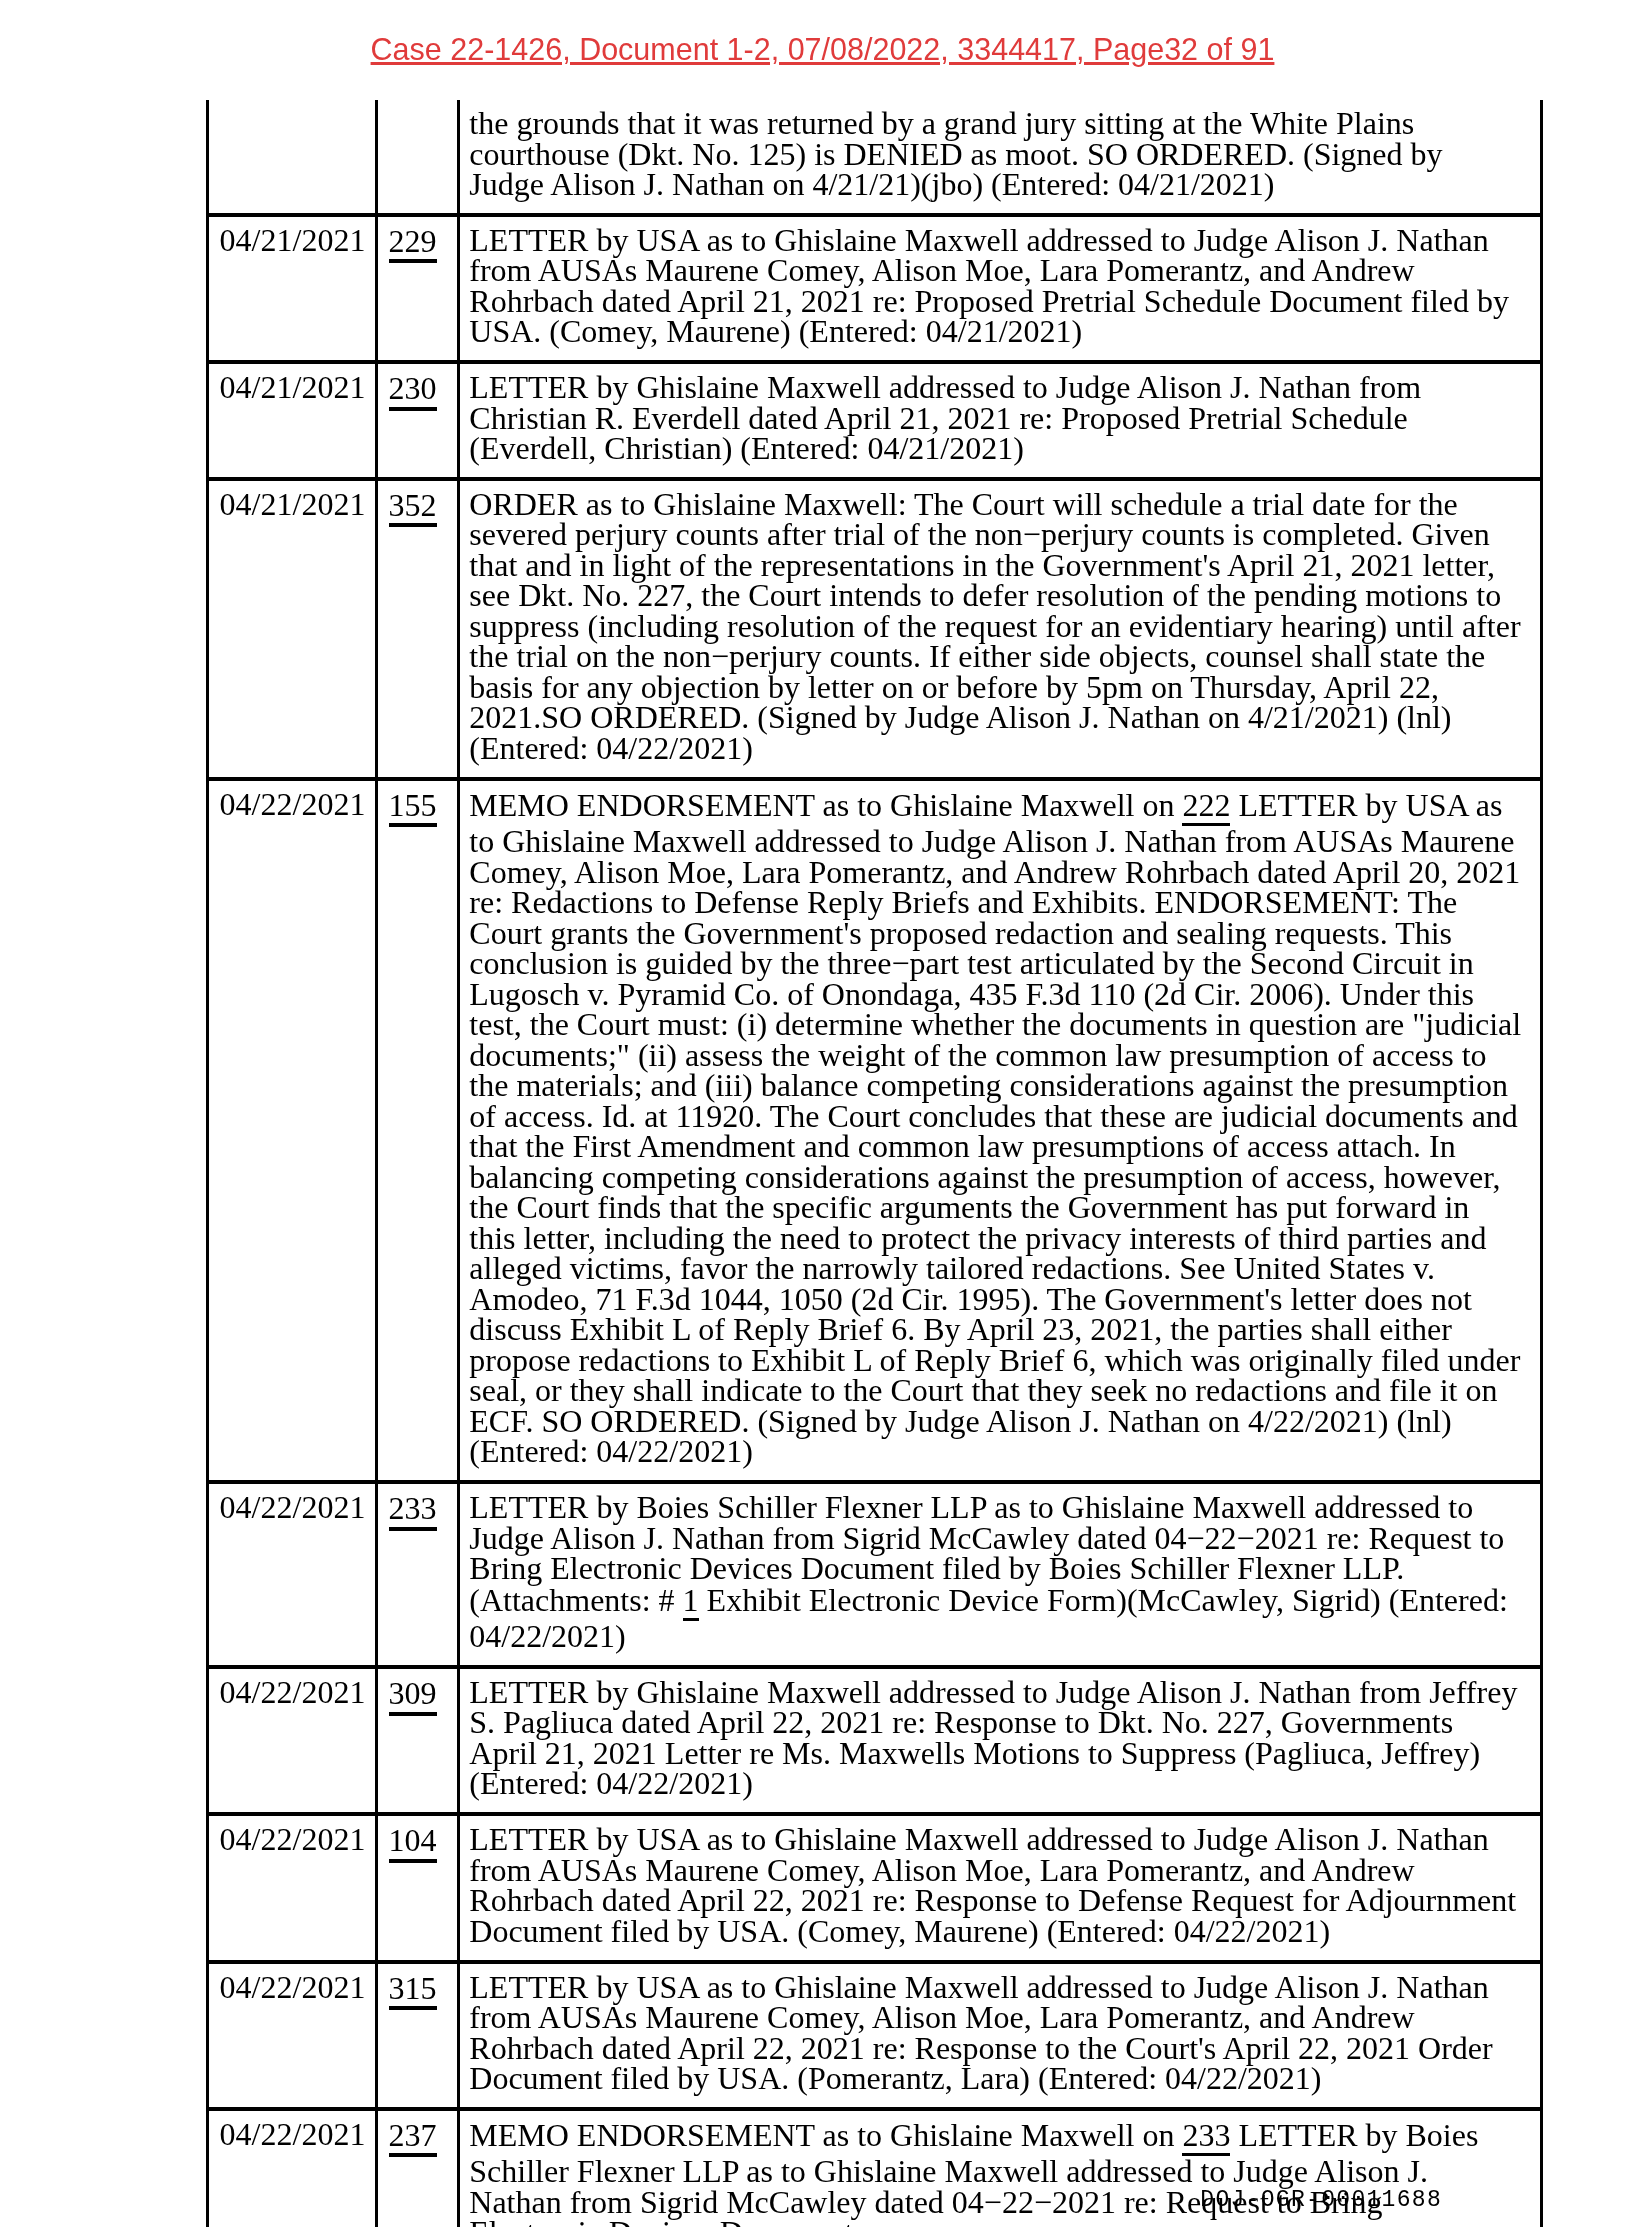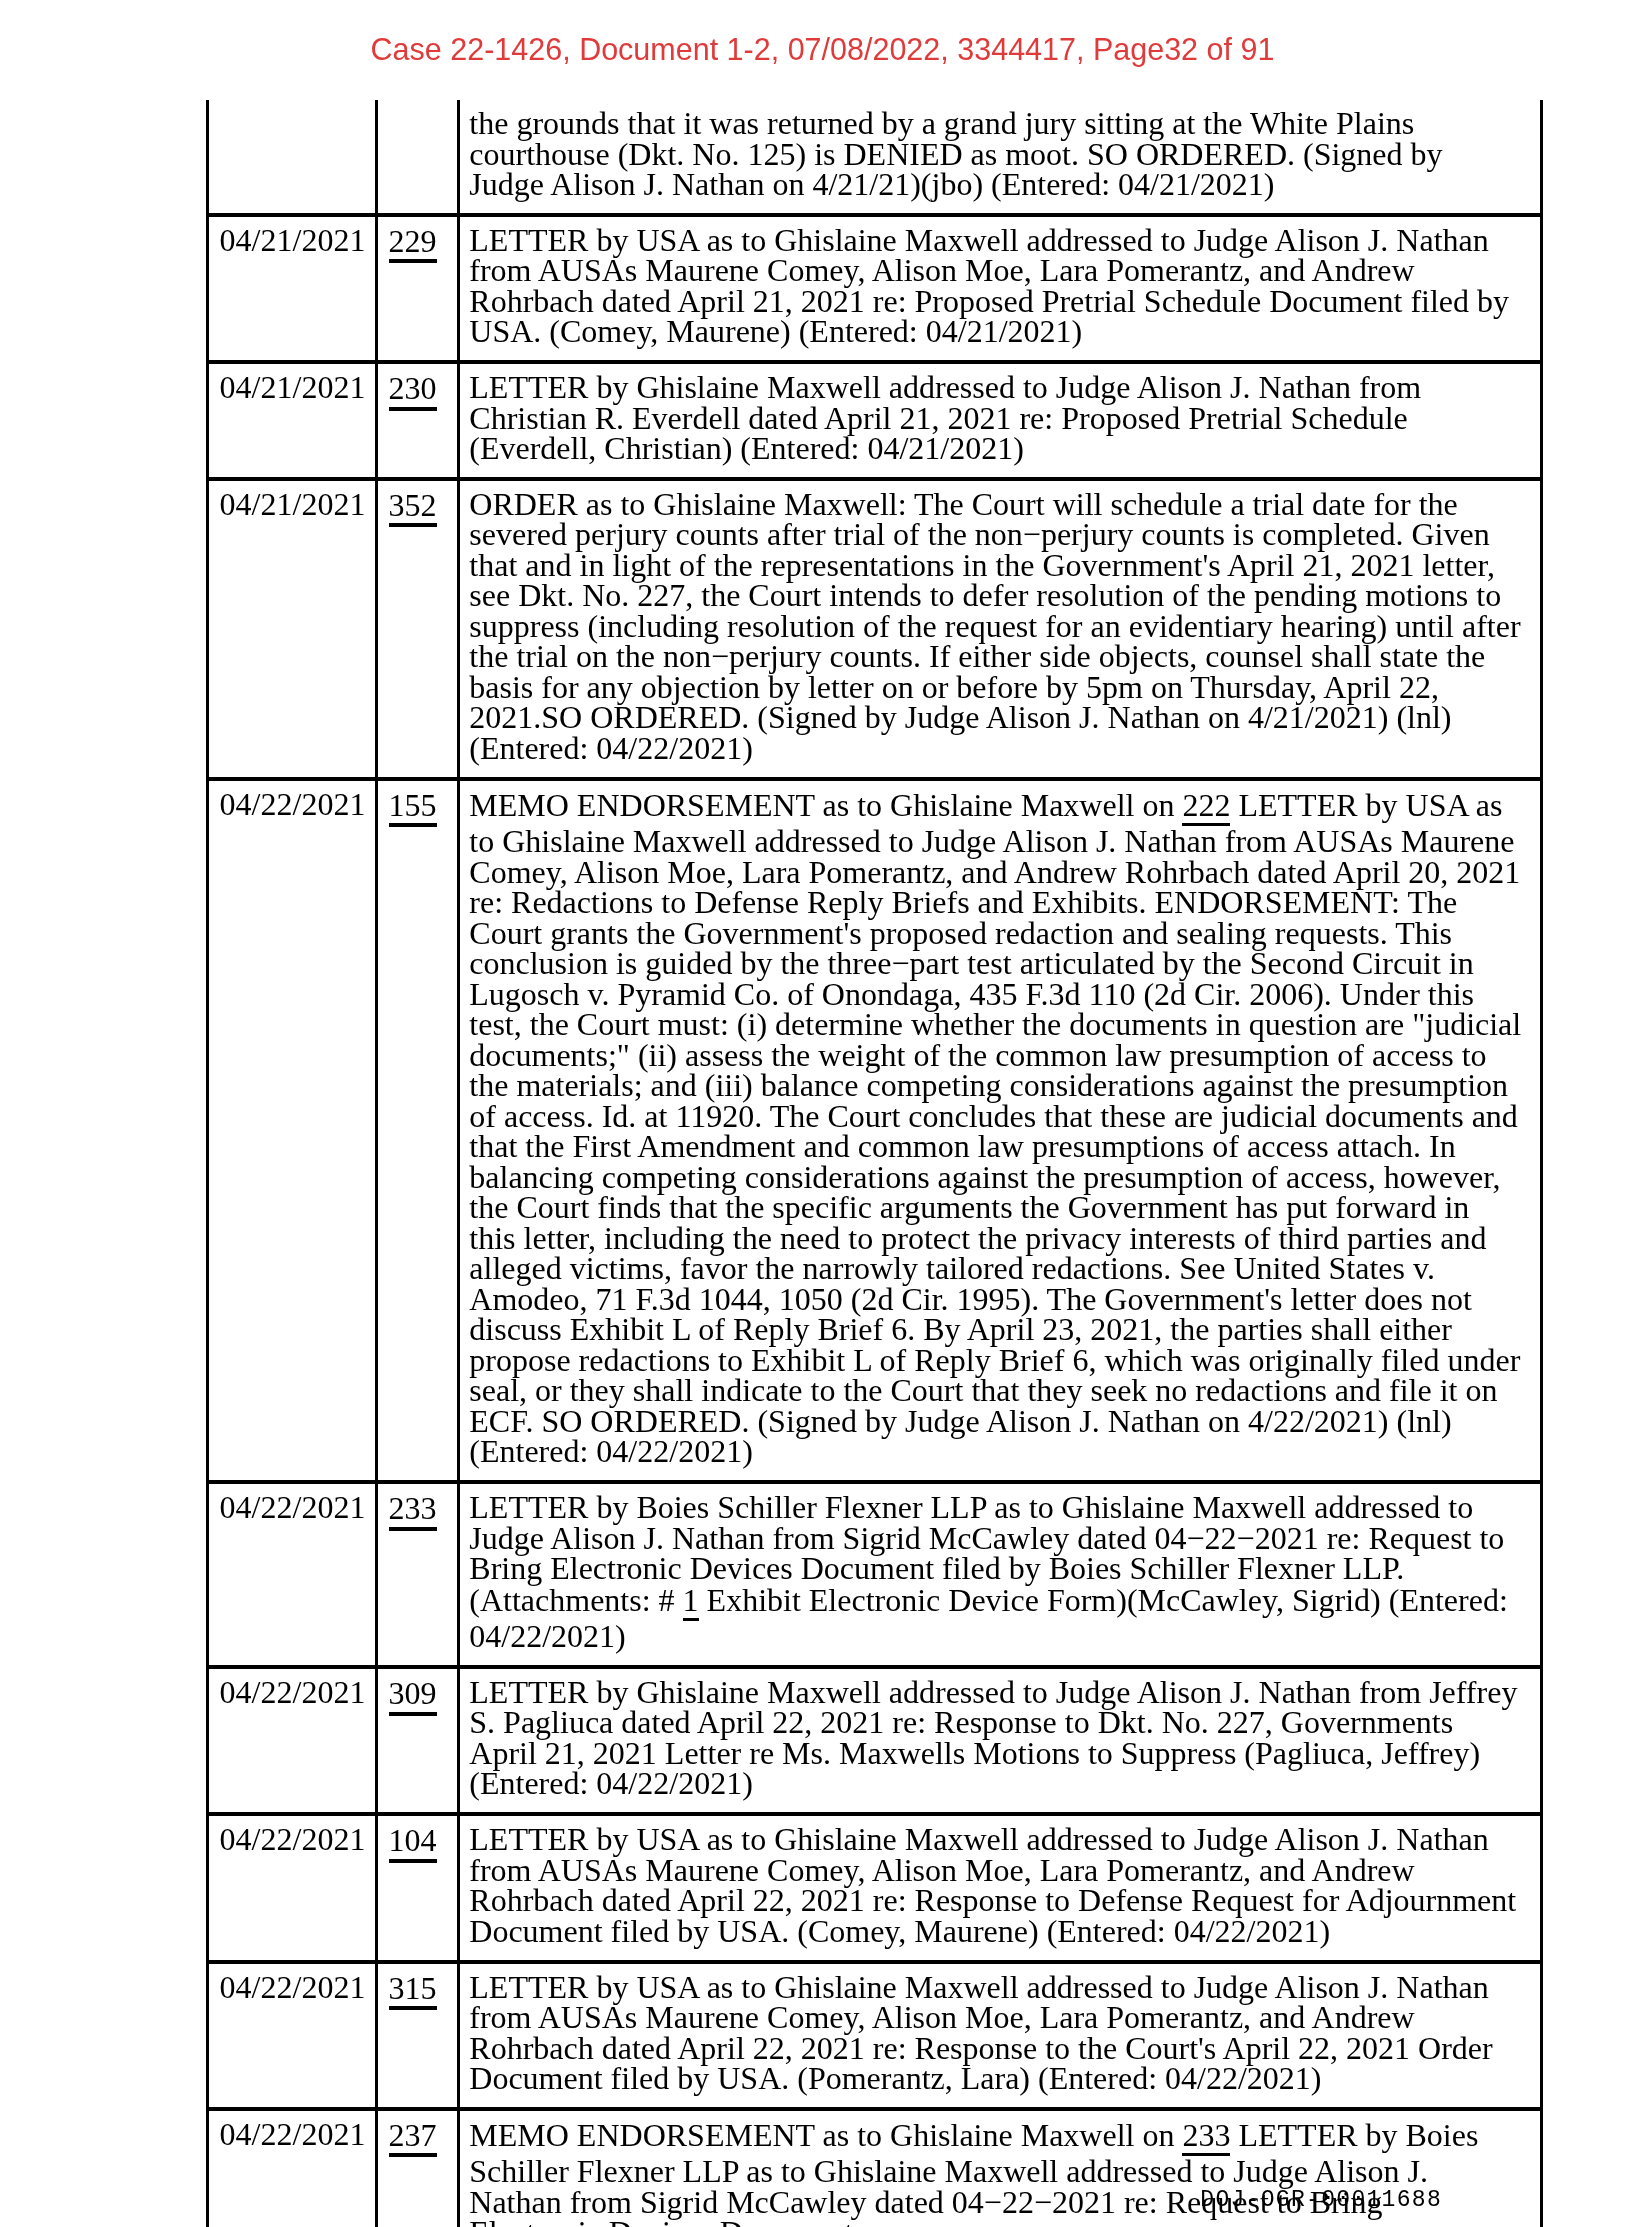--- a/index.html
+++ b/index.html
@@ -12,20 +12,21 @@
     color:#000;
     overflow:hidden;
   }
   .stamp {
     position:absolute;
     top:32px; left:0; right:0;
     text-align:center;
     font-family:"Liberation Sans", sans-serif;
     font-size:30.5px;
     letter-spacing:0px;
+    text-decoration:underline;
   }
   table.docket {
     position:absolute;
     left:206px; top:100px;
     width:1334px;
     border-collapse:collapse;
     table-layout:fixed;
   }
   col.c1 { width:169px; }
   col.c2 { width:82px; }

